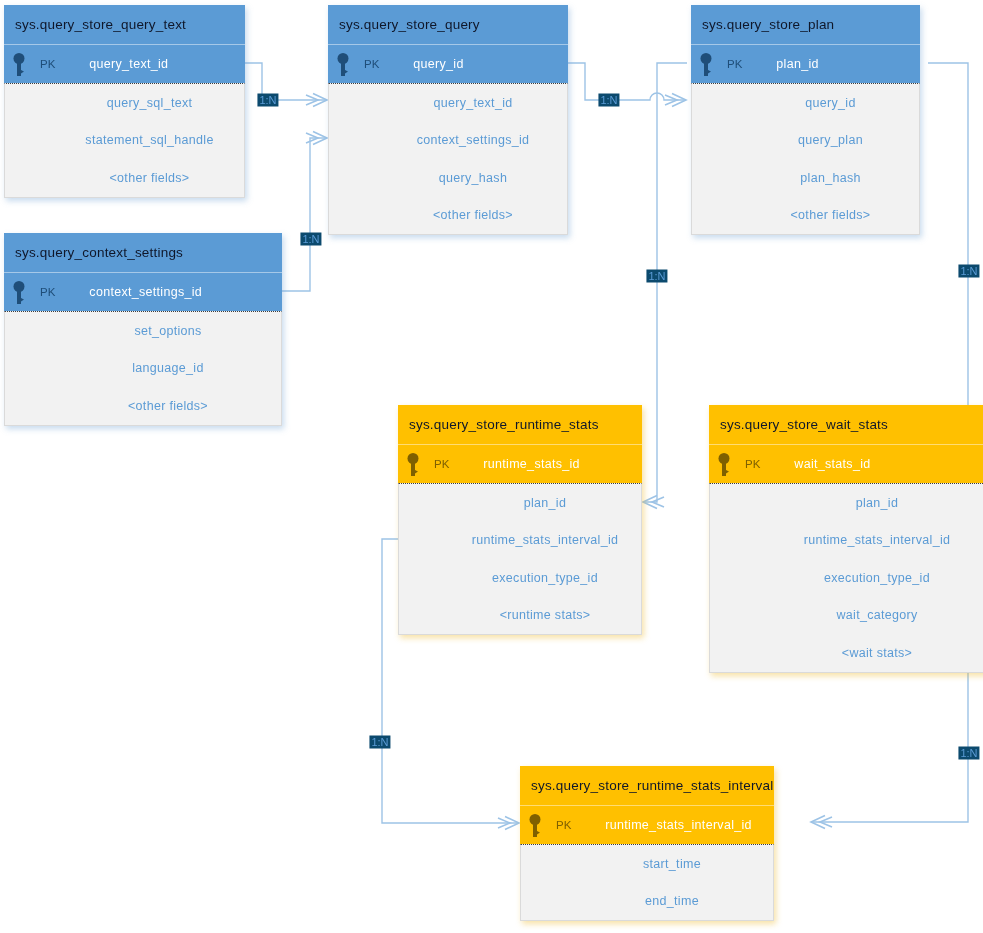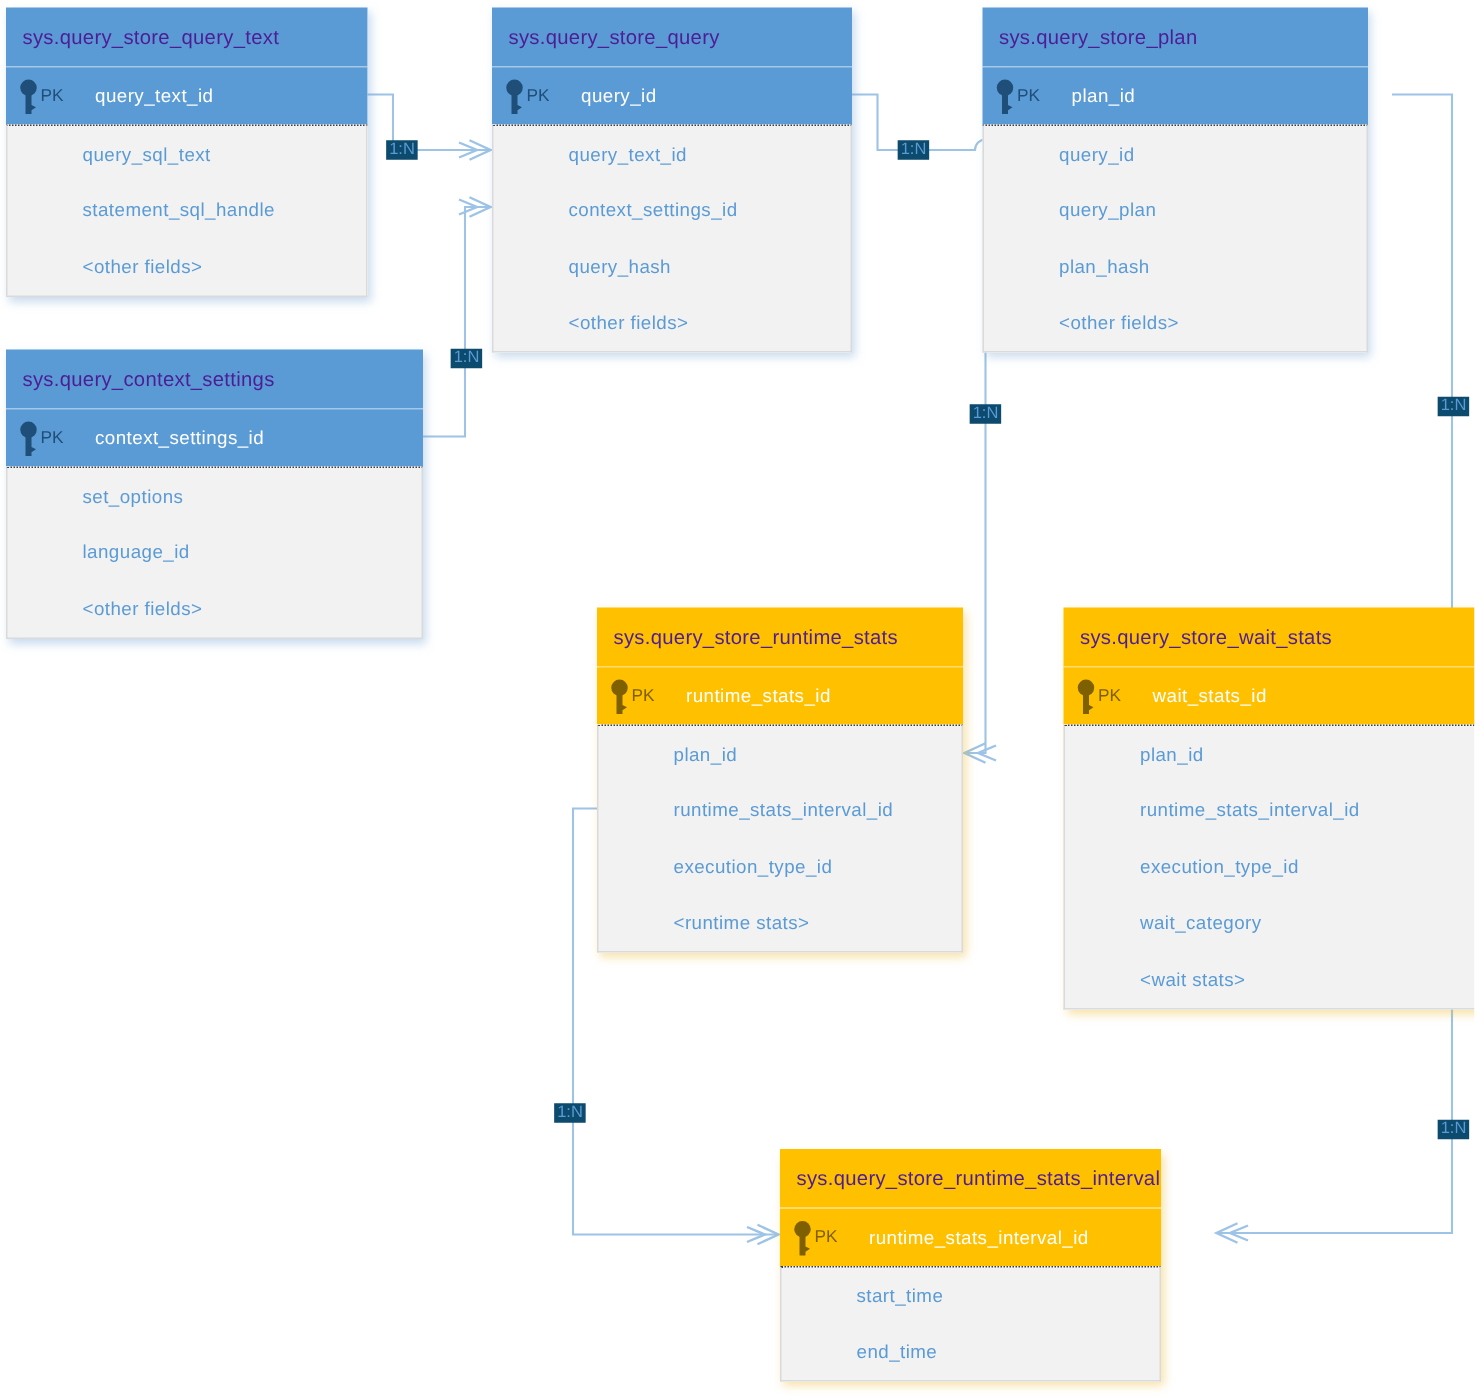--- a/index.html
+++ b/index.html
@@ -10,47 +10,49 @@
   .wires { position:absolute; left:0; top:0; pointer-events:none; }
   .wires path { fill:none; stroke:#9DC3E6; stroke-width:1.4; }
   .wires path.chev { stroke-width:1.6; }
 
   .tbl { position:absolute; }
   .tbl.blue   { box-shadow:2px 3px 6px rgba(110,160,210,.38); }
   .tbl.orange { box-shadow:2px 3px 6px rgba(235,180,30,.40); }
 
   .hd {
     height:39px; display:flex; align-items:center;
-    padding-left:11px; color:#4c1d95; font-size:13.5px; letter-spacing:.2px;
+    padding-left:11px; color:#0f172a; font-size:13.5px; letter-spacing:.2px;
     white-space:nowrap;
   }
   .blue .hd, .blue .pkrow { background:#5B9BD5; }
   .orange .hd, .orange .pkrow { background:#FFC000; }
 
   .pkrow {
     height:38px; display:flex; align-items:center; white-space:nowrap;
     border-top:1px solid rgba(255,255,255,.45);
+    gap:13px;
   }
   .keyicon { margin-left:8px; flex:0 0 auto; }
   .blue .keyicon   { color:#1F4E79; }
   .orange .keyicon { color:#7F6000; }
   .pktag { font-size:11.5px; margin-left:1px; }
   .blue .pktag   { color:#1F4E79; }
   .orange .pktag { color:#7F6000; }
   .pkname { color:#ffffff; font-size:12.5px; letter-spacing:.3px; margin-left:21px; }
 
   .bd {
     background:#F2F2F2;
     border-top:1.5px dotted #3d3d3d;
     border-left:1px solid #dadada; border-right:1px solid #dadada; border-bottom:1px solid #dadada;
   }
   .frow {
     height:37.5px; display:flex; align-items:center;
     padding-left:50px; color:#5B9BD5; font-size:12.5px; letter-spacing:.3px;
     white-space:nowrap;
+    justify-content:center;
   }
 
   .conn-label {
     position:absolute; transform:translate(-50%,-50%);
     background:#0c4a6e; color:#5B9BD5; font-size:11px; padding:0 2px; line-height:13px;
   }
 </style>
 </head>
 <body>
 
@@ -141,21 +143,21 @@
         </div>
       <div class="frow">
           <span>query_hash</span>
         </div>
       <div class="frow">
           <span>&lt;other fields&gt;</span>
         </div>
     </div>
   </div>
 
-  <div class="tbl blue" style="left:655px;top:5px;width:257px">
+  <div class="tbl blue" style="left:691px;top:5px;width:229px">
     <div class="hd">
       <span>sys.query_store_plan</span>
     </div>
     <div class="pkrow">
       <svg class="keyicon" width="14" height="24" viewBox="0 0 14 24">
         <circle cx="7" cy="6.5" r="5.5" fill="currentColor"></circle>
         <path d="M5 10 h4 v8 l3 1.5 -3 2 v2.5 l-2 2 -2 -2 z" fill="currentColor"></path>
       </svg>
       <span class="pktag">PK</span>
       <span class="pkname">plan_id</span>

